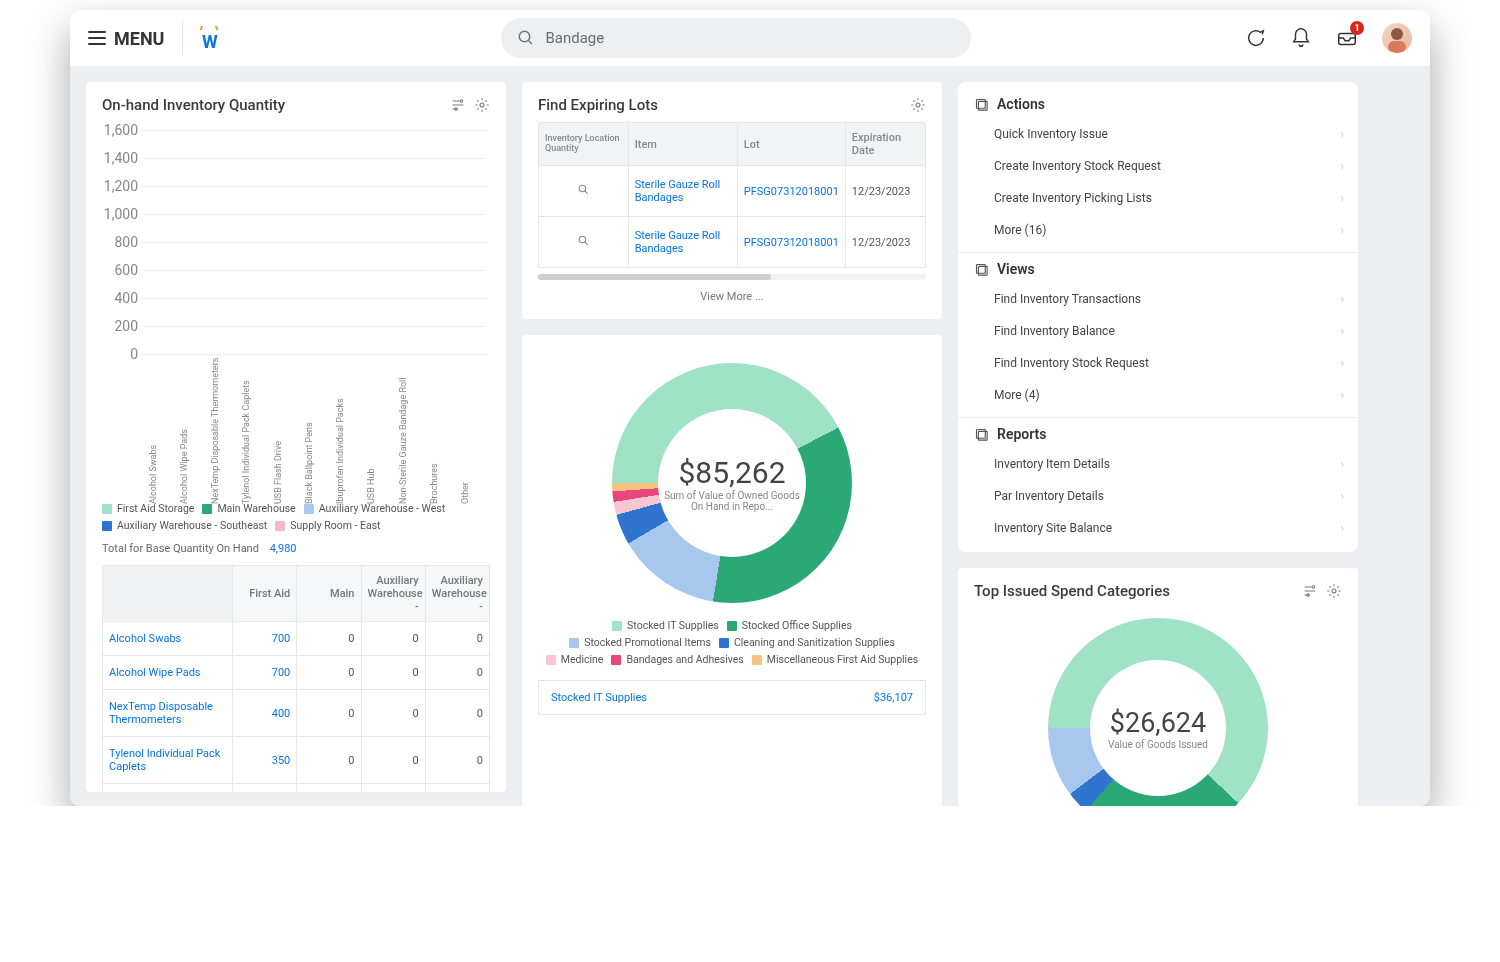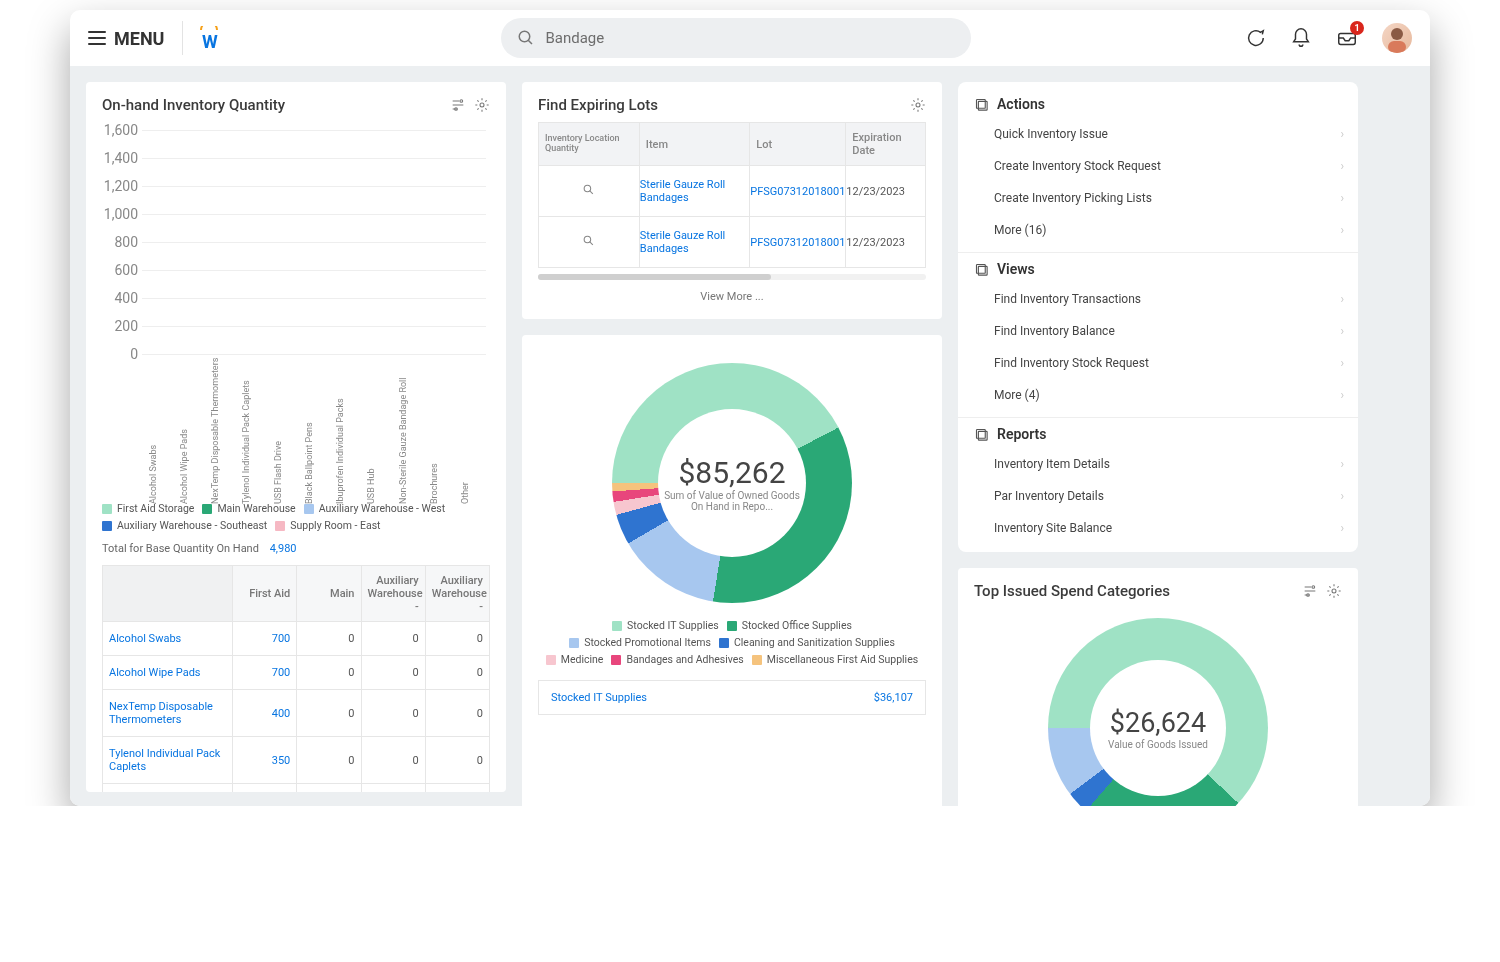--- a/index.html
+++ b/index.html
@@ -65,21 +65,21 @@
   .mini-table th.corner{ background:#f0f1f2;}
   .mini-table th:first-child{ width:130px; text-align:left;}
   .mini-table td{ padding:10px 6px; border:1px solid #e6e6e6; text-align:right; color:#555;}
   .mini-table td:first-child{ text-align:left;}
   .mini-table a{ color:#0875e1; text-decoration:none;}
 
   
   .lots-table { width:100%; border-collapse:collapse; font-size:11px;}
   .lots-table th{ background:#f2f3f5; color:#888; font-weight:500; text-align:left; padding:8px 6px; border:1px solid #e6e6e6;}
   .lots-table th.small{ font-size:9px; line-height:1.1;}
-  .lots-table td{ padding:12px 0; border:1px solid #e6e6e6; color:#555;margin-left:19px;}
+  .lots-table td{ padding:12px 6px; border:1px solid #e6e6e6; color:#555;margin-left:19px;}
   .lots-table a{ color:#0875e1; text-decoration:none;}
   .viewmore{ text-align:center; font-size:11px; color:#777; padding:8px 0 0;}
   .lots-scroll{ height:6px; background:#f1f1f1; border-radius:3px; margin:6px 0 2px; position:relative;}
   .lots-scroll .thumb{ position:absolute; left:0; top:0; bottom:0; width:60%; background:#cfcfcf; border-radius:3px;}
 
   
   .donut-wrap { display:flex; flex-direction:column; align-items:center; padding-top:14px;}
   .donut { width:240px; height:240px; border-radius:50%; position:relative;}
   .donut .hole{ position:absolute; inset:46px; background:#fff; border-radius:50%; display:flex; flex-direction:column; align-items:center; justify-content:center;}
   .hole .big{ font-size:30px; color:#444; font-weight:400;}

